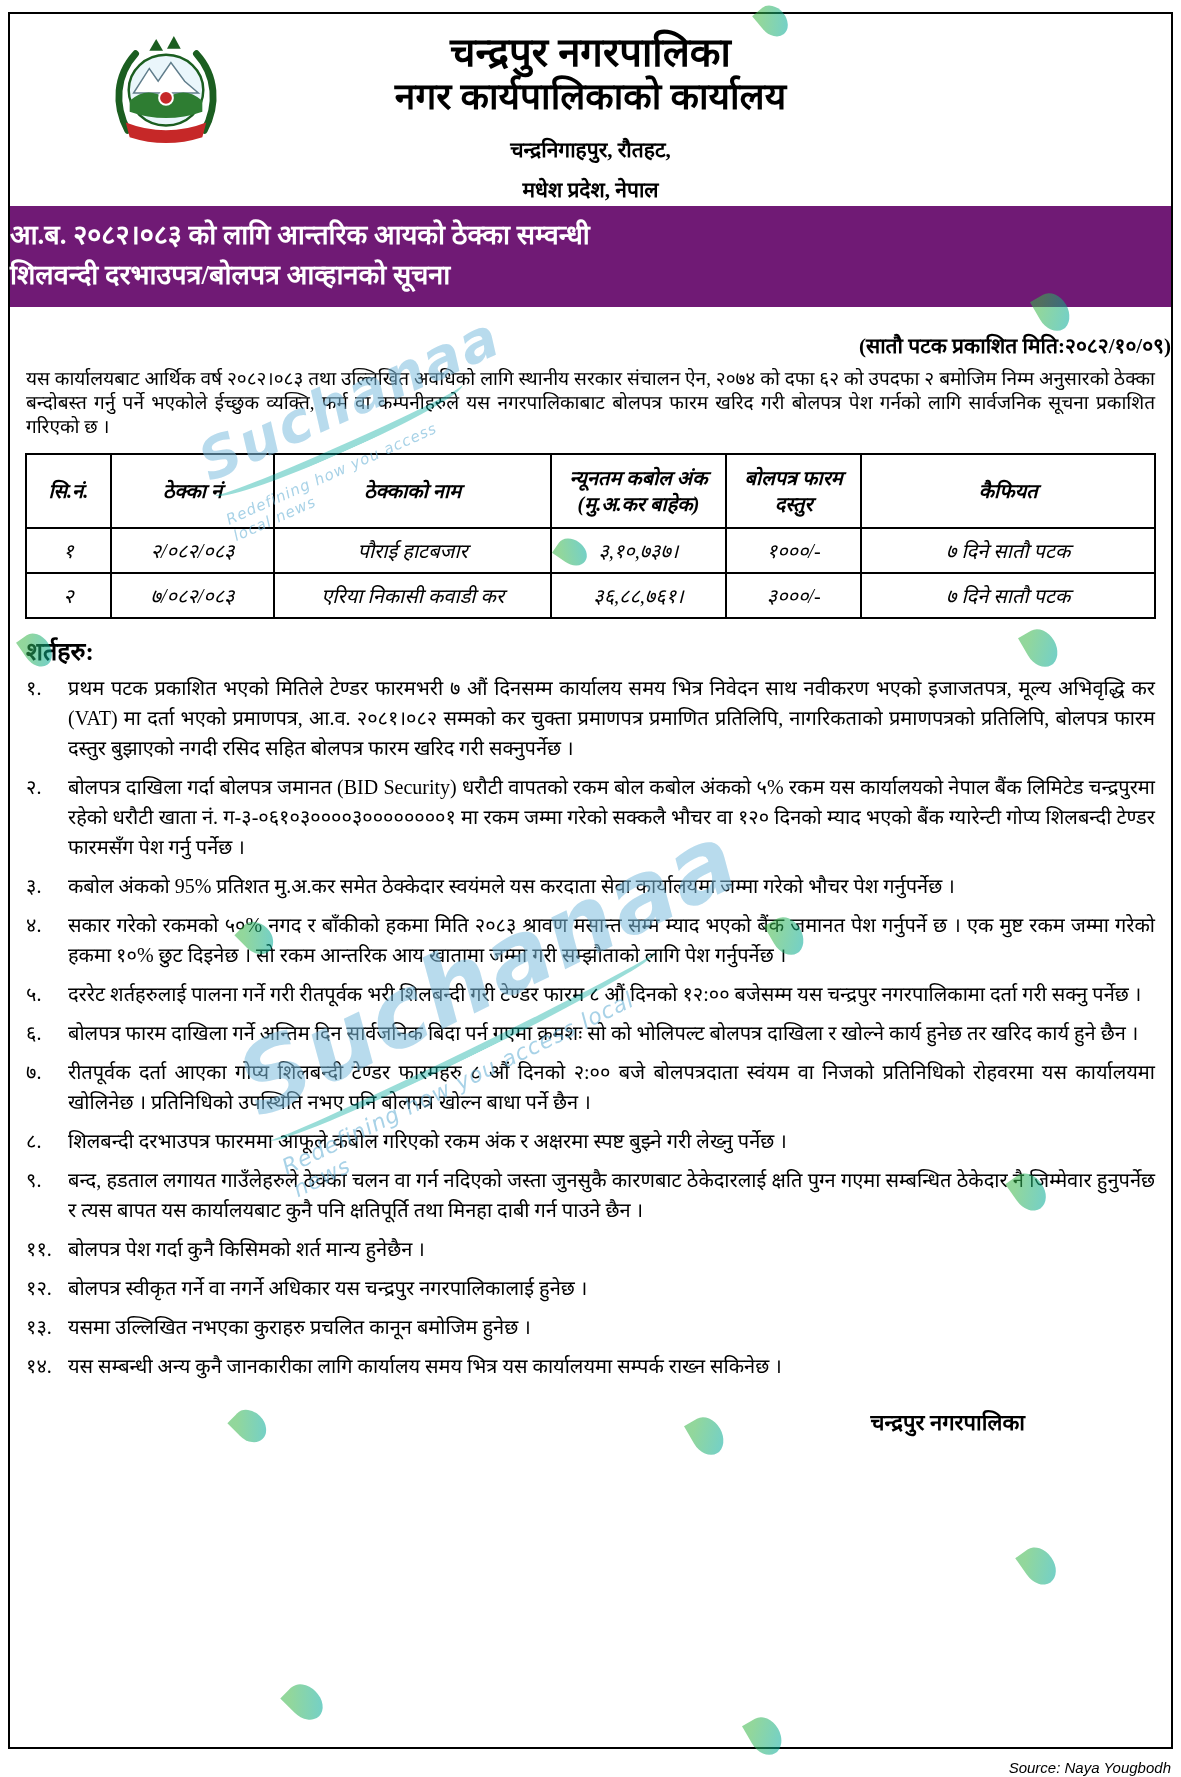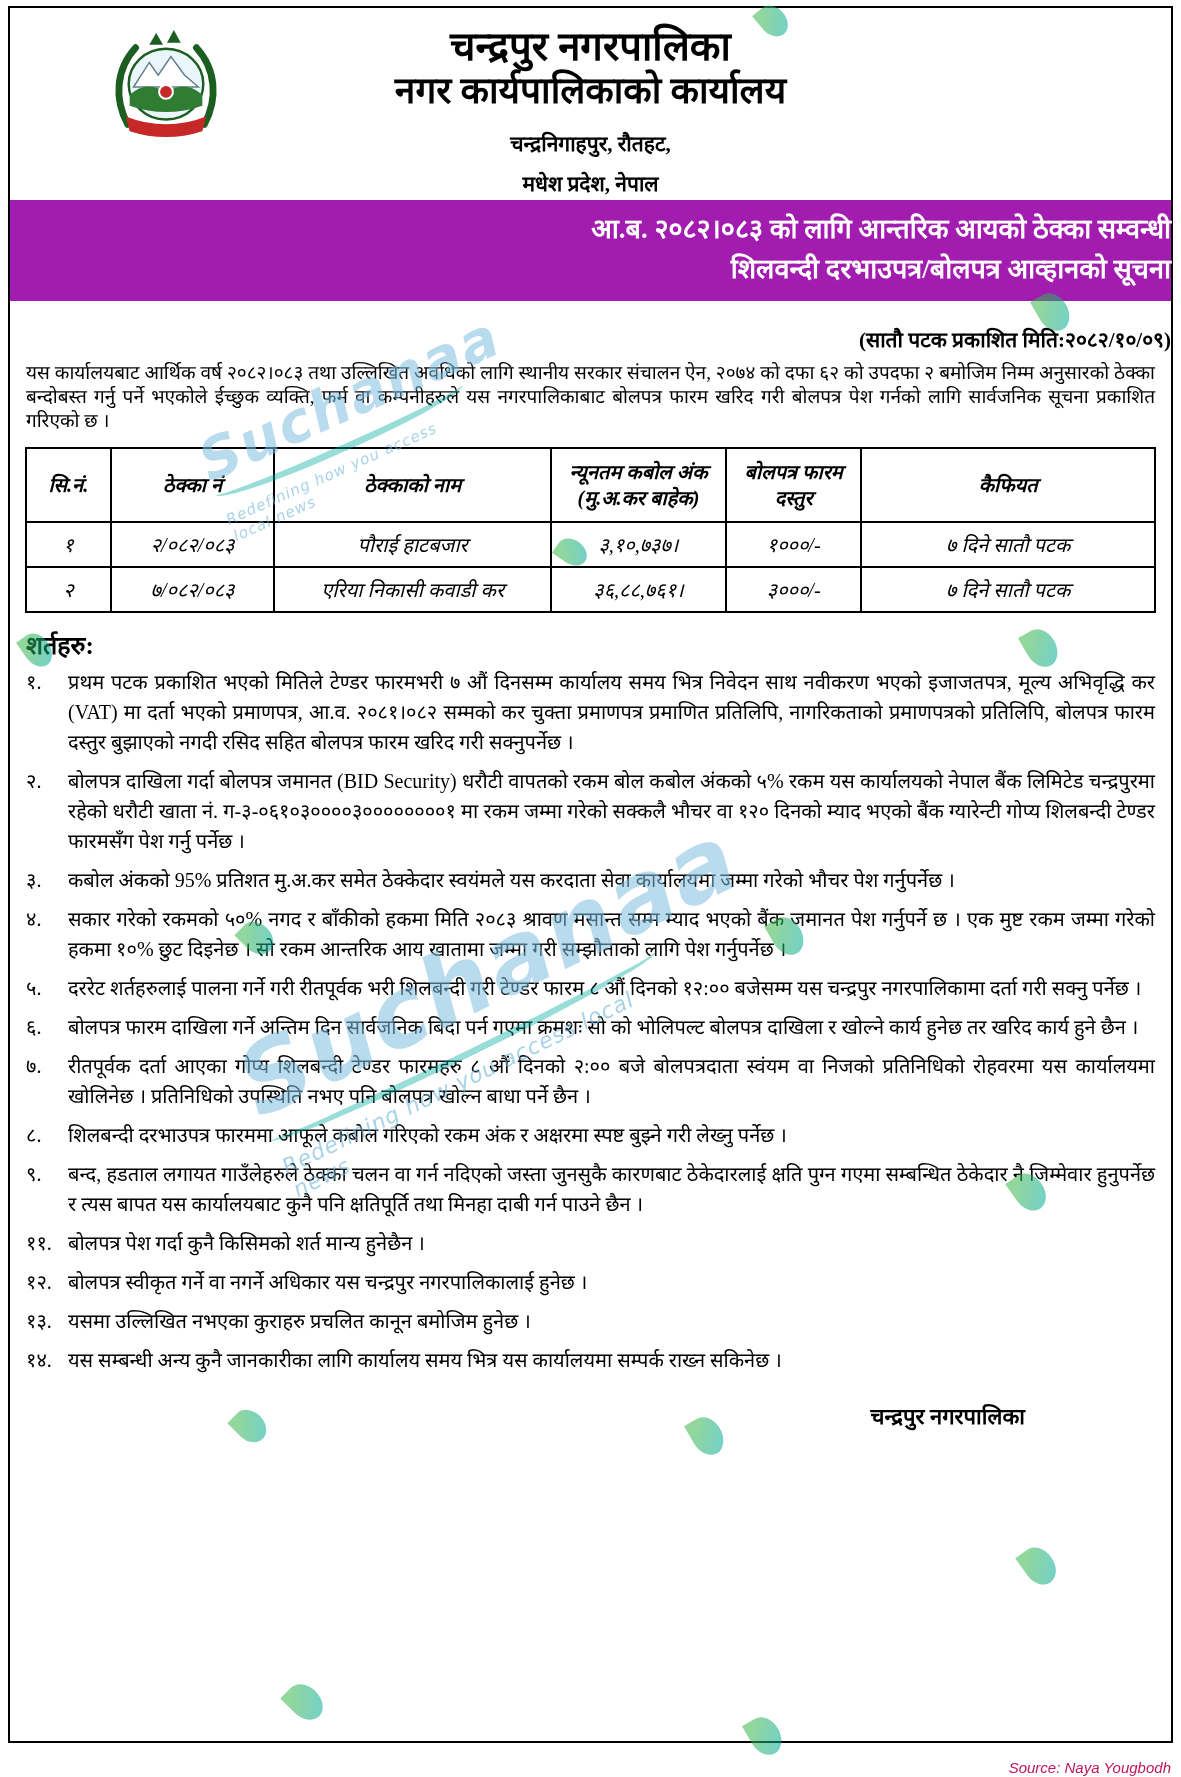--- a/index.html
+++ b/index.html
@@ -2,32 +2,32 @@
 <html><head>
 <meta charset="utf-8">
 <style>
   * { margin:0; padding:0; box-sizing:border-box; }
   html,body { background:#ffffff; }
   body {
     width:1181px; height:1777px; position:relative; overflow:hidden;
     font-family:"Liberation Serif","DejaVu Serif",serif; color:#000;
   }
   .doc {
-    position:absolute; left:8px; top:6px; width:1165px; height:1737px;
+    position:absolute; left:8px; top:12px; width:1165px; height:1737px;
     border:2px solid #000; background:transparent;
   }
   
   .header { position:relative; text-align:center; padding-top:16px; }
   .logo { position:absolute; left:102px; top:22px; width:108px; height:116px; }
   .title    { font-size:40px; font-weight:bold; line-height:1.15; }
   .subtitle { font-size:37px; font-weight:bold; line-height:1.15; margin-top:0; }
   .addr1 { font-size:21px; font-weight:bold; margin-top:16px; }
   .addr2 { font-size:21px; font-weight:bold; margin-top:12px; margin-bottom:3px; }
   
-  .banner { background:#a21caf; color:#fff; text-align:right; padding:9px 0 11px; }
+  .banner { background:#701a75; color:#fff; text-align:left; padding:9px 0 11px; }
   .banner-line { font-size:27px; font-weight:bold; line-height:1.5; }
   
   .pub { text-align:right; font-weight:bold; font-size:21px; padding:24px 0 4px; }
   
   .intro { font-size:19px; line-height:1.28; text-align:justify; padding:4px 16px 10px; }
   
   table.tender { width:calc(100% - 30px); margin:4px 15px 10px; border-collapse:collapse; background:transparent;font-style:italic; }
   .tender th, .tender td { border:2.5px solid #000; text-align:center; font-size:20px; padding:6px 4px; vertical-align:middle; }
   .tender th { font-weight:bold; white-space:pre-line; line-height:1.3; padding:10px 4px; }
   .tender td { padding:8px 4px; }
@@ -35,21 +35,21 @@
   .terms-heading { font-size:25px; font-weight:bold; padding:4px 16px 4px; }
   ol.terms { list-style:none; padding:2px 16px 0; }
   .term { display:flex; margin-bottom:9px; font-size:20px; line-height:1.5; }
   .term .num { flex:0 0 42px; }
   .term.tight .num { flex:0 0 42px; }
   .term .txt { flex:1; text-align:justify; }
   
   .footer-sign { text-align:right; font-weight:bold; font-size:22px; padding:16px 146px 0 0; }
   .source {
     position:absolute; right:10px; bottom:1px; font-size:15px; font-style:italic;
-    font-family:"Liberation Sans","DejaVu Sans",sans-serif; color:#be185d;
+    font-family:"Liberation Sans","DejaVu Sans",sans-serif; color:#000000;
   }
   
   .wm-layer { position:absolute; inset:0; pointer-events:none; z-index:5; }
   .wm { position:absolute; transform-origin:left bottom; }
   .wm-brand {
     font-family:"DejaVu Sans","Liberation Sans",sans-serif;
     font-style:italic; font-weight:bold; color:rgba(125,190,222,0.55); letter-spacing:2px;
   }
   .wm-swoosh {
     border:0; border-bottom:7px solid rgba(0,169,157,0.40);

